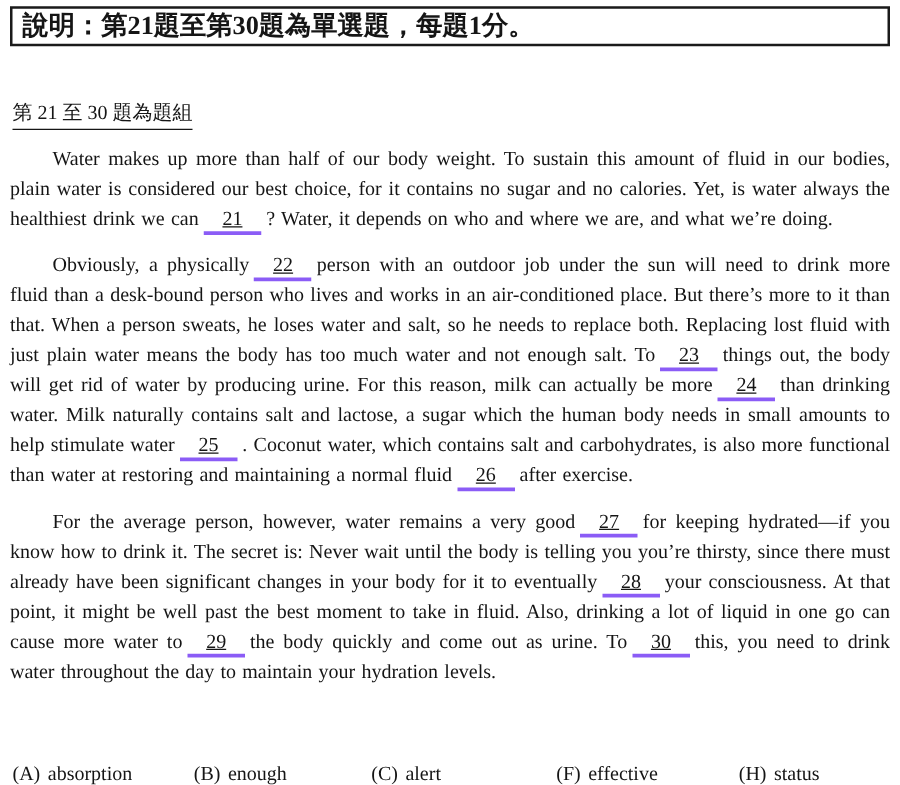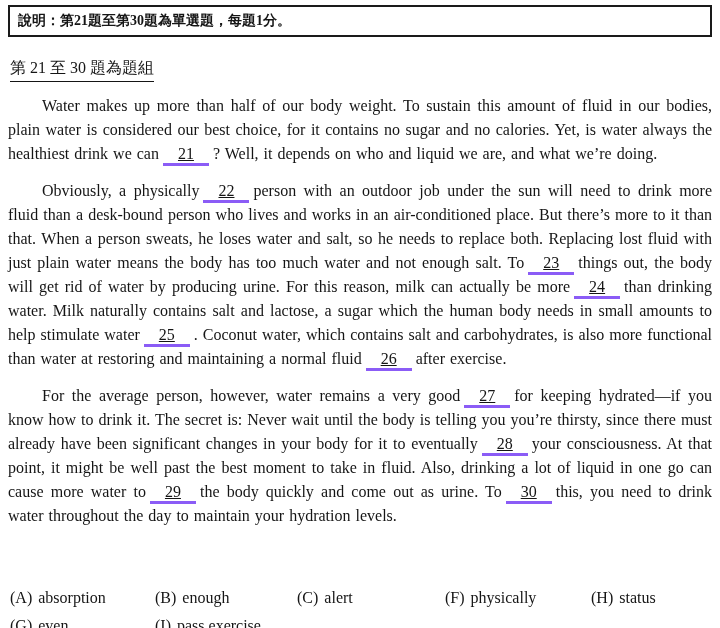--- a/index.html
+++ b/index.html
@@ -12,32 +12,33 @@
   }
   .page {
     width: 720px;
     height: 628px;
     padding: 5px 8px 0 8px;
   }
   .instruction-box {
     border: 2px solid #1a1a1a;
     padding: 3px 8px 4px 8px;
     font-weight: bold;
-    font-size: 14px;
+    font-size: 21px;
     line-height: 21px;
     margin: 0 0 0 0;
   }
   .group-heading-wrap {
     margin: 21px 0 0 2px;
     font-size: 16px;
   }
   .group-heading {
     display: inline-block;
     border-bottom: 1px solid #151515;
     padding-bottom: 2px;
+    margin-top: 22px;
   }
   .passage {
     margin-top: 12px;
   }
   .para {
     font-size: 16px;
     line-height: 24px;
     text-align: justify;
     text-indent: 34px;
     margin-bottom: 13px;
@@ -74,28 +75,28 @@
 
   <div class="instruction-box">
     <span>說明：第21題至第30題為單選題，每題1分。</span>
   </div>
 
   <div class="group-heading-wrap">
     <span class="group-heading">第 21 至 30 題為題組</span>
   </div>
 
   <div class="passage">
-      <p class="para"><span>Water makes up more than half of our body weight. To sustain this amount of fluid in our bodies, plain water is considered our best choice, for it contains no sugar and no calories. Yet, is water always the healthiest drink we can</span><span class="blank">21</span><span>? Well, it depends on who and liquid we are, and what we’re doing.</span></p>
+      <p class="para"><span>Water makes up more than half of our body weight. To sustain this amount of fluid in our bodies, plain water is considered our best choice, for it contains no sugar and no calories. Yet, is water always the healthiest drink we can</span><span class="blank">21</span><span>? Water, it depends on who and where we are, and what we’re doing.</span></p>
       <p class="para"><span>Obviously, a physically</span><span class="blank">22</span><span>person with an outdoor job under the sun will need to drink more fluid than a desk-bound person who lives and works in an air-conditioned place. But there’s more to it than that. When a person sweats, he loses water and salt, so he needs to replace both. Replacing lost fluid with just plain water means the body has too much water and not enough salt. To</span><span class="blank">23</span><span>things out, the body will get rid of water by producing urine. For this reason, milk can actually be more</span><span class="blank">24</span><span>than drinking water. Milk naturally contains salt and lactose, a sugar which the human body needs in small amounts to help stimulate water</span><span class="blank">25</span><span>. Coconut water, which contains salt and carbohydrates, is also more functional than water at restoring and maintaining a normal fluid</span><span class="blank">26</span><span>after exercise.</span></p>
       <p class="para"><span>For the average person, however, water remains a very good</span><span class="blank">27</span><span>for keeping hydrated—if you know how to drink it. The secret is: Never wait until the body is telling you you’re thirsty, since there must already have been significant changes in your body for it to eventually</span><span class="blank">28</span><span>your consciousness. At that point, it might be well past the best moment to take in fluid. Also, drinking a lot of liquid in one go can cause more water to</span><span class="blank">29</span><span>the body quickly and come out as urine. To</span><span class="blank">30</span><span>this, you need to drink water throughout the day to maintain your hydration levels.</span></p>
     </div>
 
   <div class="options-grid">
       <div class="option"><span class="opt-label">(A)</span><span>absorption</span></div>
       <div class="option"><span class="opt-label">(B)</span><span>enough</span></div>
       <div class="option"><span class="opt-label">(C)</span><span>alert</span></div>
-      <div class="option"><span class="opt-label">(F)</span><span>physically</span></div>
+      <div class="option"><span class="opt-label">(F)</span><span>effective</span></div>
       <div class="option"><span class="opt-label">(H)</span><span>status</span></div>
       <div class="option"><span class="opt-label">(G)</span><span>even</span></div>
       <div class="option"><span class="opt-label">(I)</span><span>pass exercise</span></div>
     </div>
 
 </div>
 
 </body></html>

